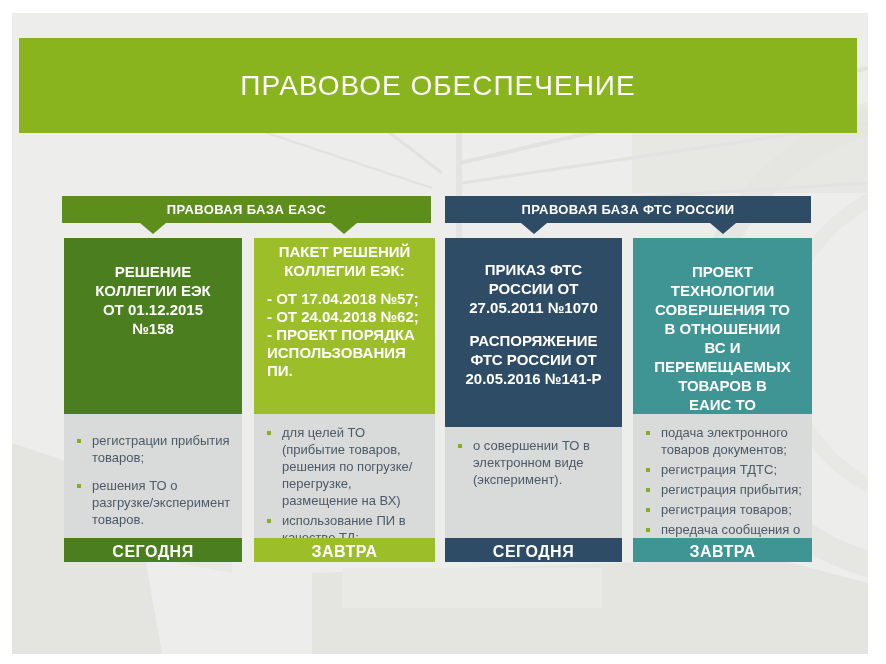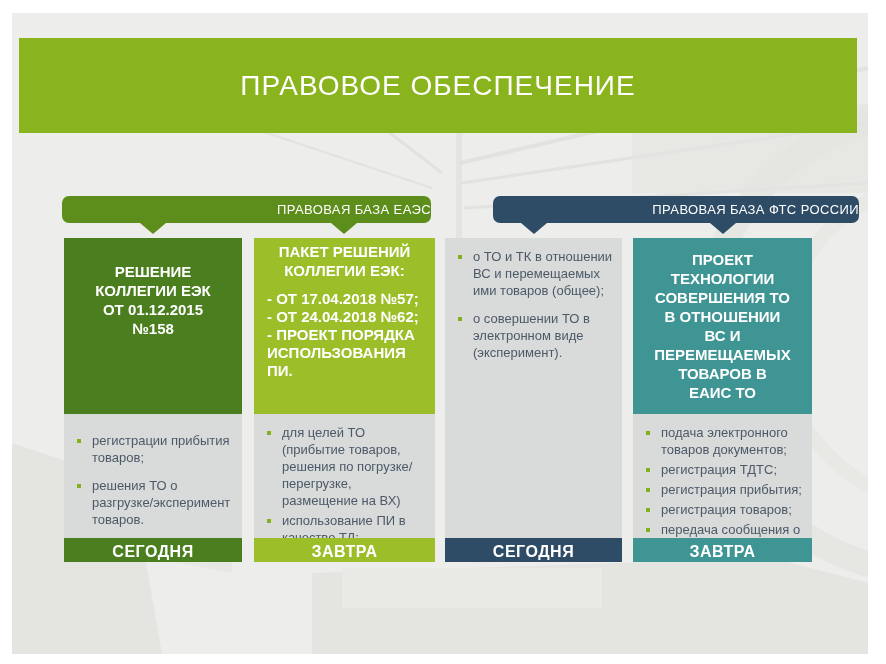--- a/index.html
+++ b/index.html
@@ -21,25 +21,25 @@
     background:var(--c-title-green,#8AB41E);
     display:flex;align-items:center;justify-content:center;
   }
   .title-banner span{
     color:#ffffff;font-size:28px;font-weight:400;letter-spacing:1px;
   }
 
   
   .ribbon{
     position:absolute;top:183px;height:27px;
-    display:flex;align-items:center;justify-content:flex-end;
-    color:#ffffff;font-size:13px;font-weight:normal;letter-spacing:.4px;border-radius:7px;
+    display:flex;align-items:center;justify-content:center;
+    color:#ffffff;font-size:13px;font-weight:bold;letter-spacing:.4px;
   }
   .ribbon-eaes{left:50px;width:369px;background:var(--c-ribbon-green,#5D8E1B);}
-  .ribbon-fts{left:433px;width:366px;background:var(--c-navy,#2E4C66);margin-left:48px;}
+  .ribbon-fts{left:433px;width:366px;background:var(--c-navy,#2E4C66);}
 
   .tri{
     position:absolute;top:210px;width:0;height:0;
     border-left:13px solid transparent;border-right:13px solid transparent;
     border-top:11px solid var(--c-ribbon-green,#5D8E1B);
   }
   .tri-1{left:128px;}
   .tri-2{left:319px;}
   .tri-3{left:509px;border-top-color:var(--c-navy,#2E4C66);}
   .tri-4{left:698px;border-top-color:var(--c-navy,#2E4C66);}
@@ -55,21 +55,21 @@
   .col-4{left:621px;width:179px;}
 
   .col-header{
     height:176px;box-sizing:border-box;color:#ffffff;
     text-align:center;font-weight:bold;font-size:15px;line-height:19px;
     padding-top:24px;
   }
   .col-1 .col-header{background:var(--c-dark-green,#4A7E1E);}
   .col-2 .col-header{background:var(--c-lime-green,#9BBE29);padding-top:4px;}
   .col-3 .col-header{background:var(--c-navy,#2E4C66);height:189px;padding-top:22px;}
-  .col-4 .col-header{background:var(--c-teal,#3F9594);padding-top:12px;}
+  .col-4 .col-header{background:var(--c-teal,#3F9594);}
 
   .pre{white-space:pre-line;}
   .hdr-items{
     text-align:left;font-size:15px;line-height:18px;
     padding:10px 10px 0 13px;white-space:pre-line;
   }
   .hdr-gap{margin-top:14px;}
 
   .col-body{
     flex:1;background:var(--c-body-bg,#D9DADA);overflow:hidden;
@@ -168,23 +168,30 @@
         <ul>
           <li>для целей ТО (прибытие товаров, решения по погрузке/перегрузке, размещение на ВХ)</li>
           <li>использование ПИ в качестве ТД;</li>
 
         </ul>
       </div>
       <div class="col-footer">ЗАВТРА</div>
     </div>
 
     <div class="col col-3">
-      <div class="col-body">
-        <ul>
-          <li>о ТО и ТК в отношении ВС и перемещаемых ими товаров (общее);</li>
+      <div class="col-header">
+        <div class="pre">ПРИКАЗ ФТС
+РОССИИ ОТ
+27.05.2011 №1070</div>
+        <div class="pre hdr-gap">РАСПОРЯЖЕНИЕ
+ФТС РОССИИ ОТ
+20.05.2016 №141-Р</div>
+      </div>
+      <div class="col-body">
+        <ul>
           <li>о совершении ТО в электронном виде (эксперимент).</li>
         </ul>
       </div>
       <div class="col-footer">СЕГОДНЯ</div>
     </div>
 
     <div class="col col-4">
       <div class="col-header">
         <div class="pre">ПРОЕКТ
 ТЕХНОЛОГИИ

